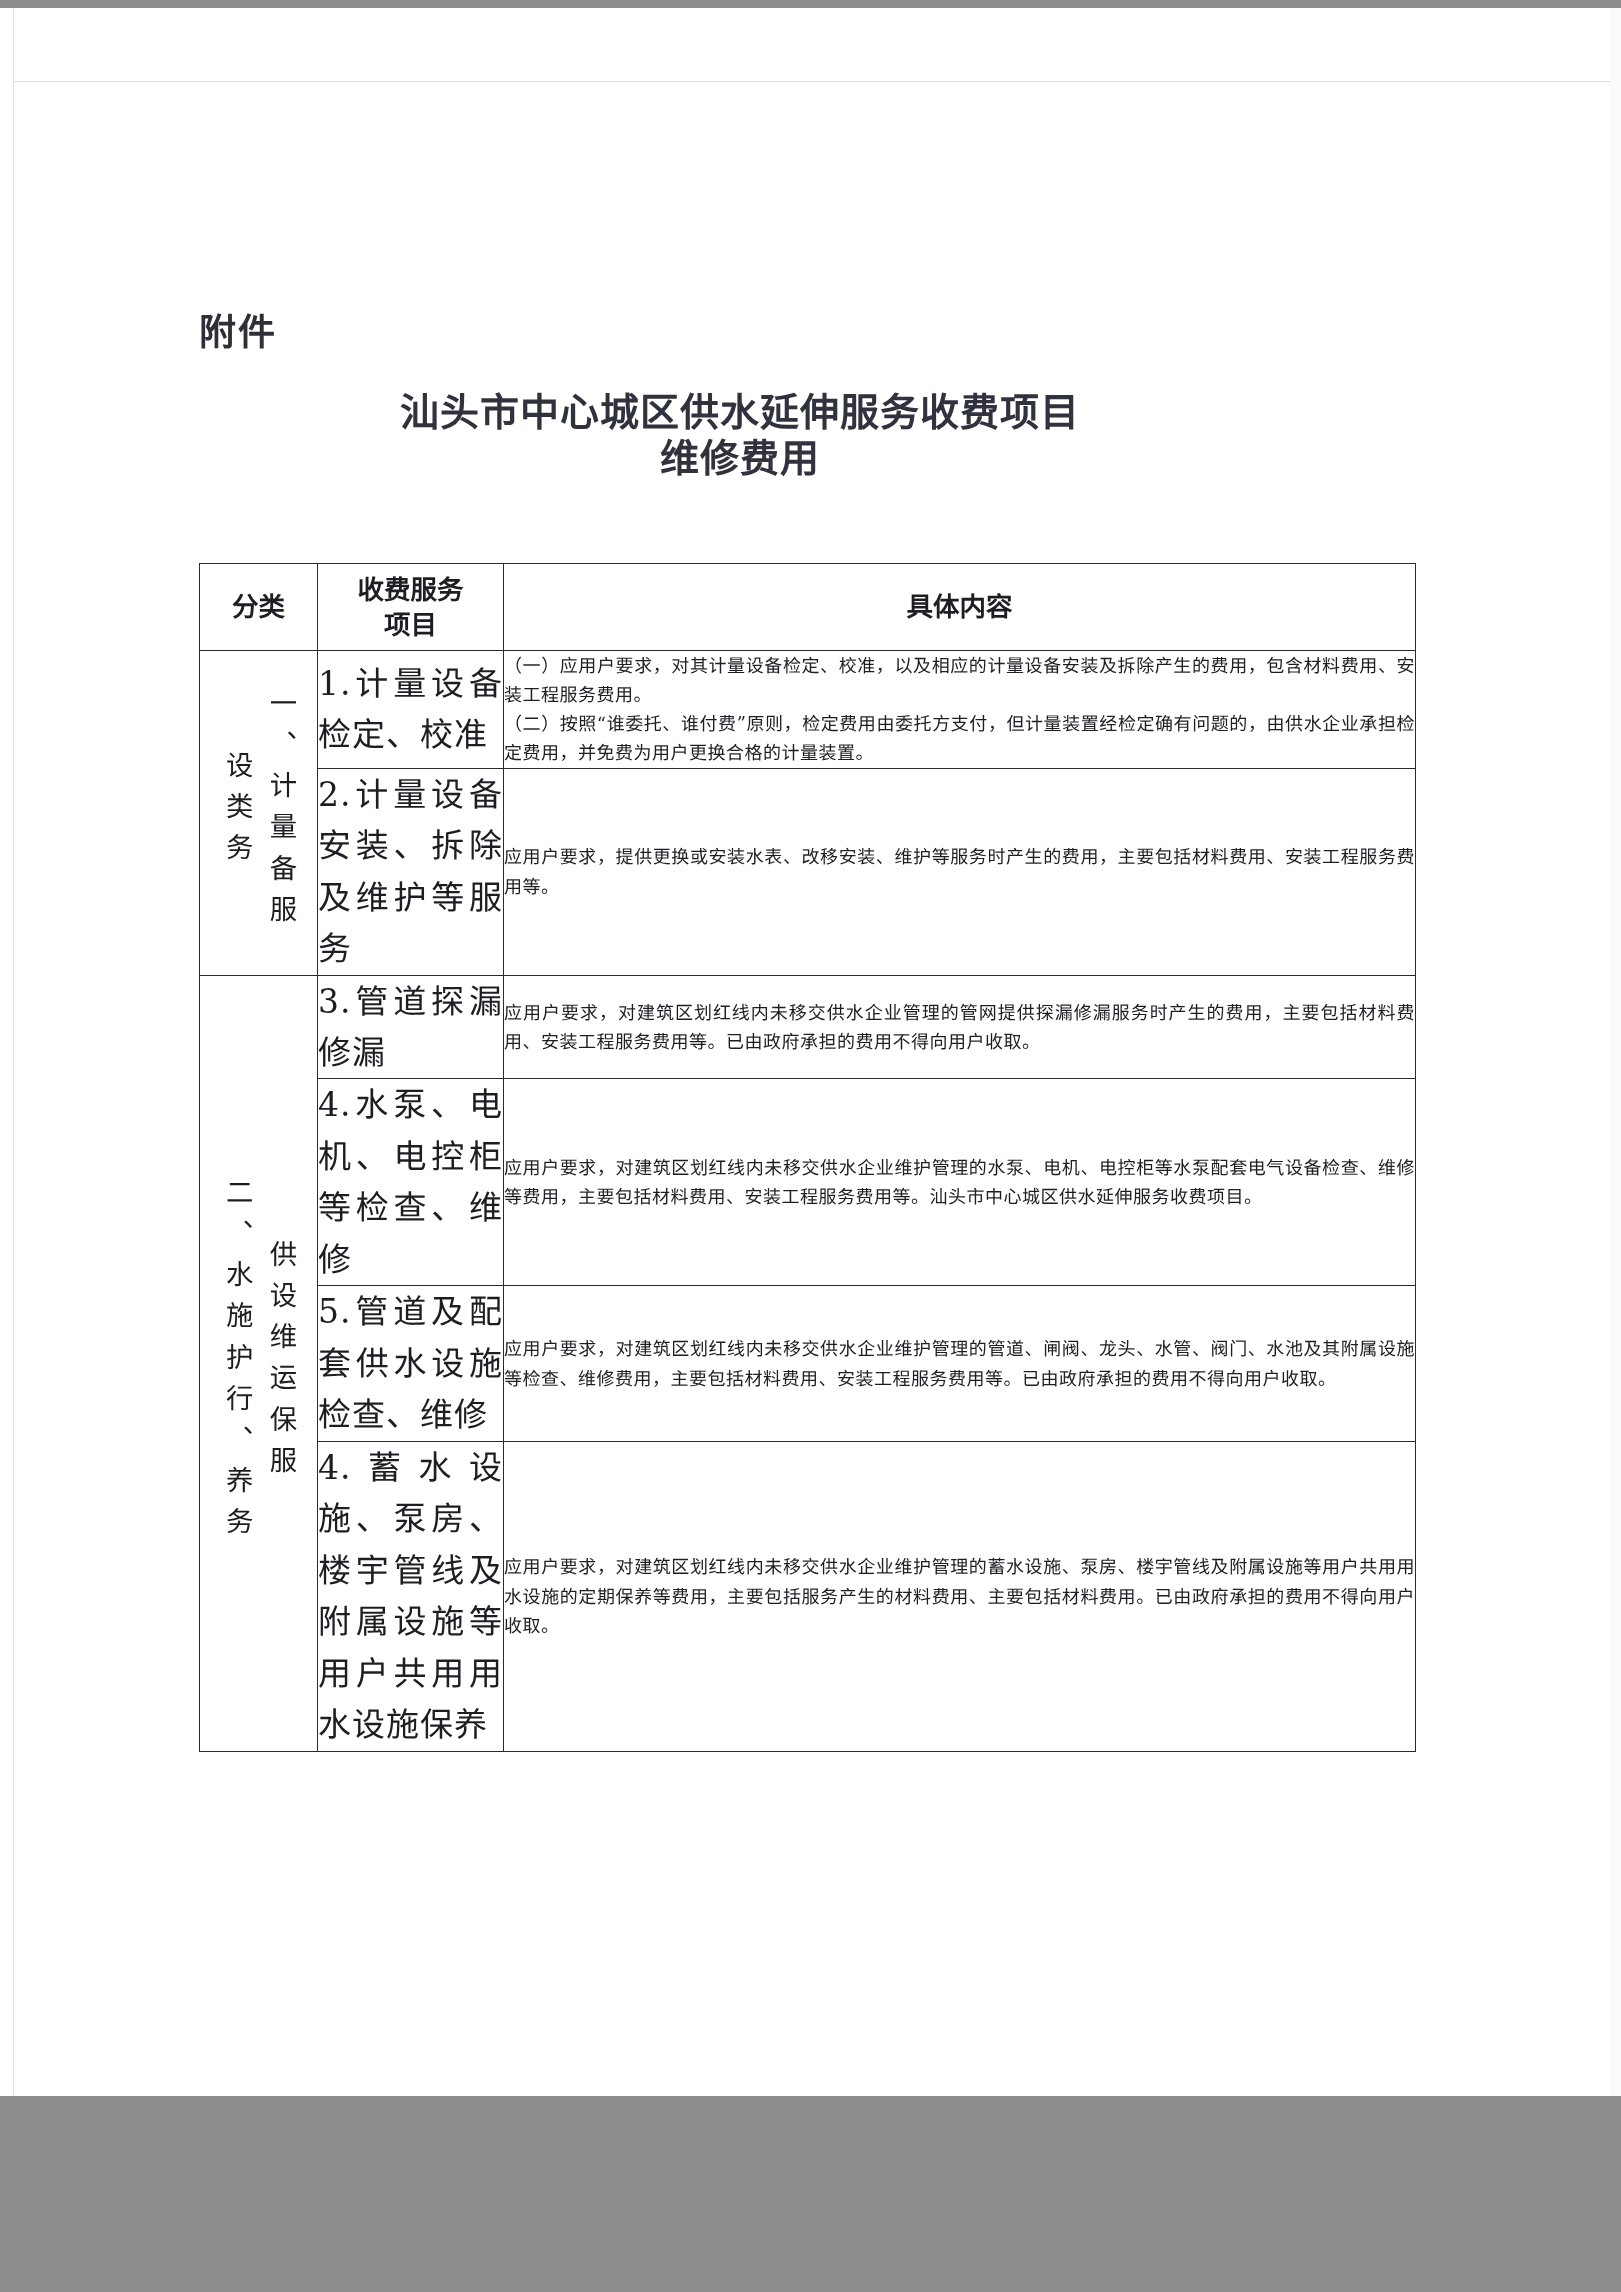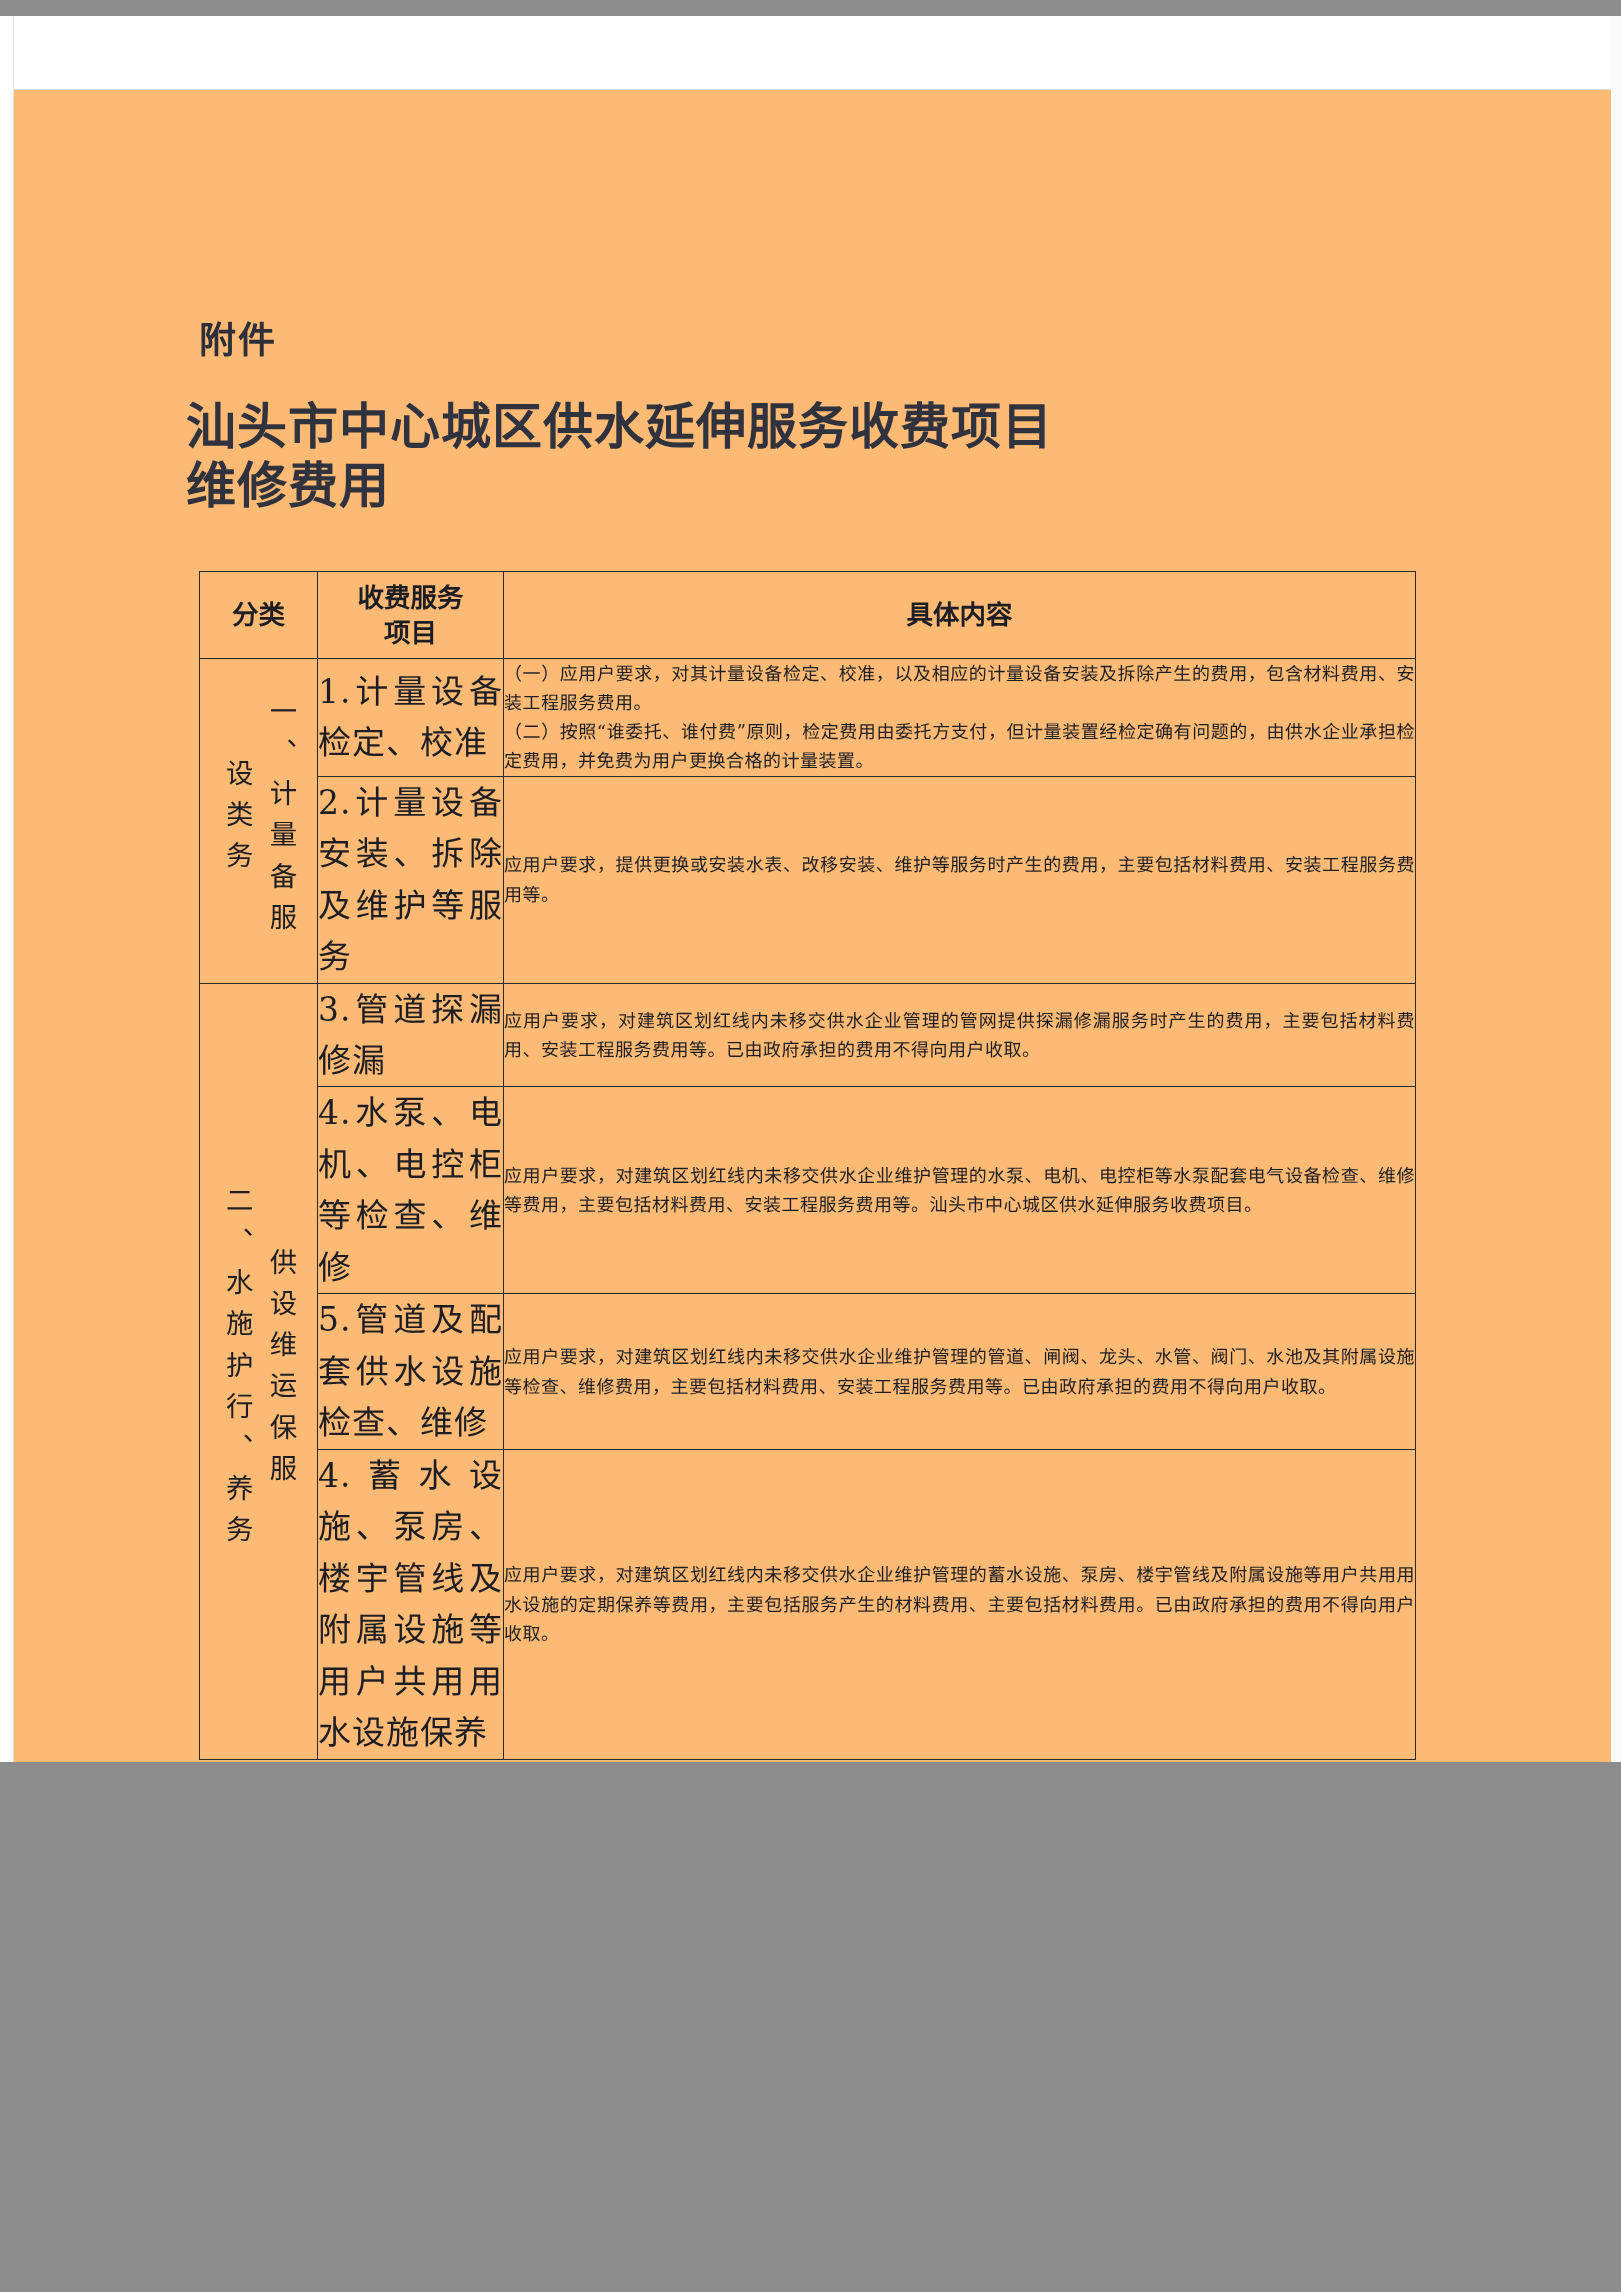--- a/index.html
+++ b/index.html
@@ -4,23 +4,23 @@
 <title>汕头市中心城区供水延伸服务收费项目目录清单</title>
 <style>
   html, body {
     margin: 0;
     padding: 0;
     background: #8d8d8d;
   }
   .page {
     position: relative;
     width: 1621px;
-    height: 1746px;
-    margin: 16px auto;
-    background: #fdba74;
+    height: 2088px;
+    margin: 8px auto;
+    background: #ffffff;
     box-sizing: border-box;
     overflow: hidden;
     font-family: "DejaVu Serif", "Liberation Serif", serif;
     color: #1b1b22;
   }
   
   .scan-top-edge {
     position: absolute;
     left: 0; top: 0;
     width: 1621px; height: 73px;
@@ -50,24 +50,24 @@
     font-family: "DejaVu Sans", "Liberation Sans", sans-serif;
     color: #2e2f39;
     font-weight: 600;
   }
 
   .doc-title {
     position: absolute;
     left: 186px;
     top: 382px;
     width: 1108px;
-    text-align: left;
+    text-align: center;
     font-family: Liberation Sans, sans-serif;
     font-weight: bold;
-    font-size: 50px;
+    font-size: 39px;
     line-height: 1.18;
     letter-spacing: 1px;
     color: #30323d;
   }
   .doc-title .line2 {
     display: block;
   }
 
   table.listing {
     position: absolute;

